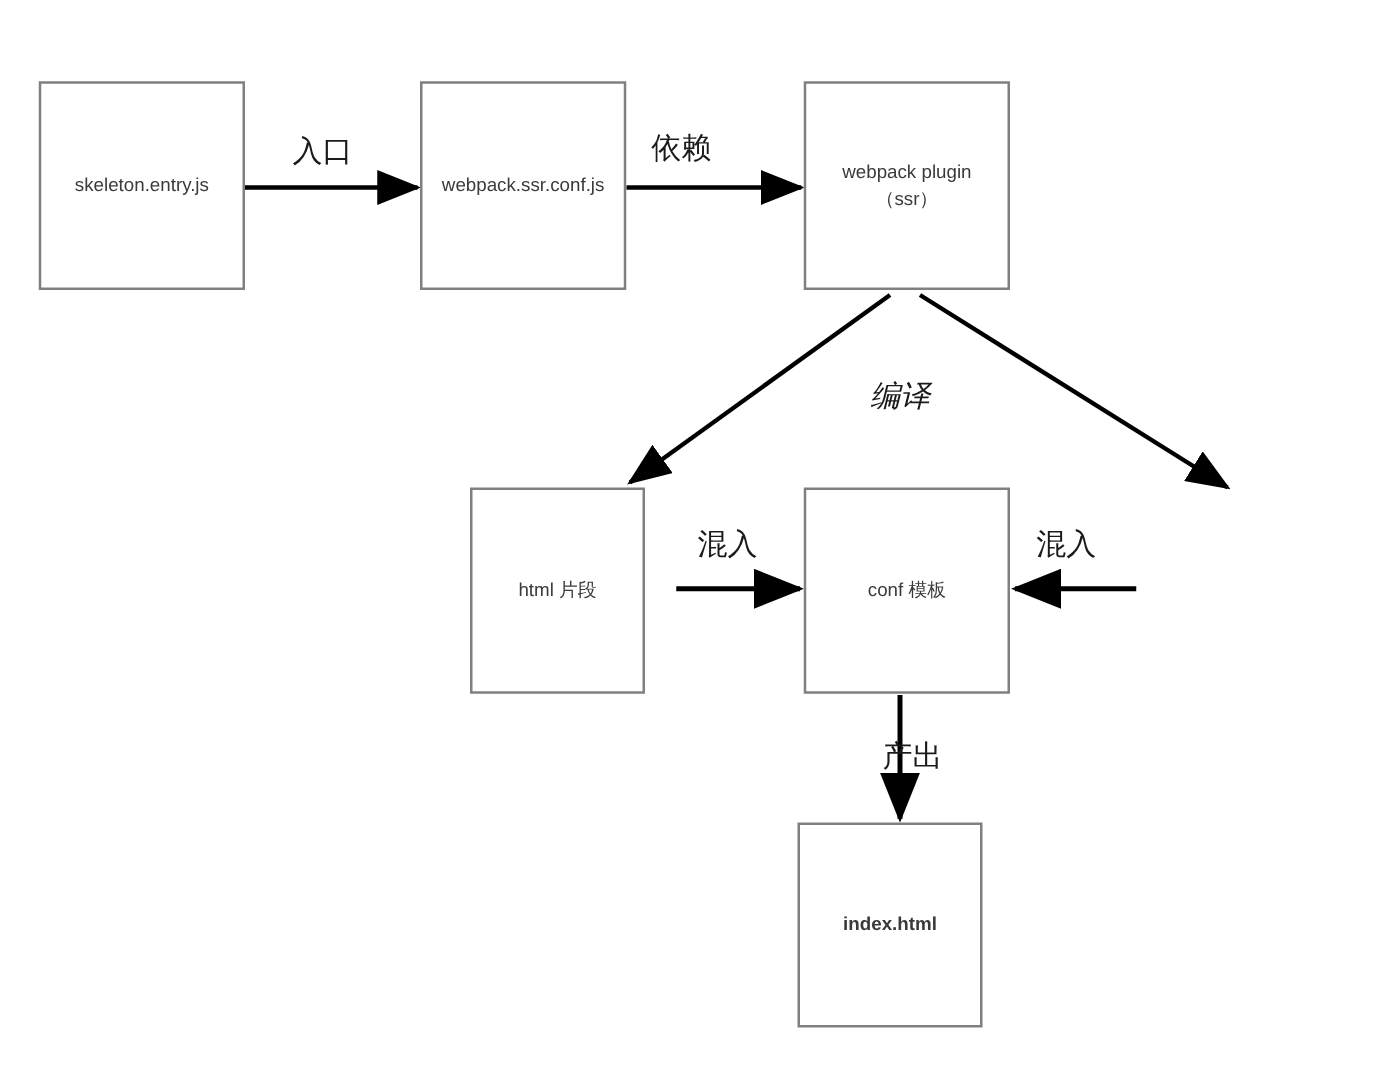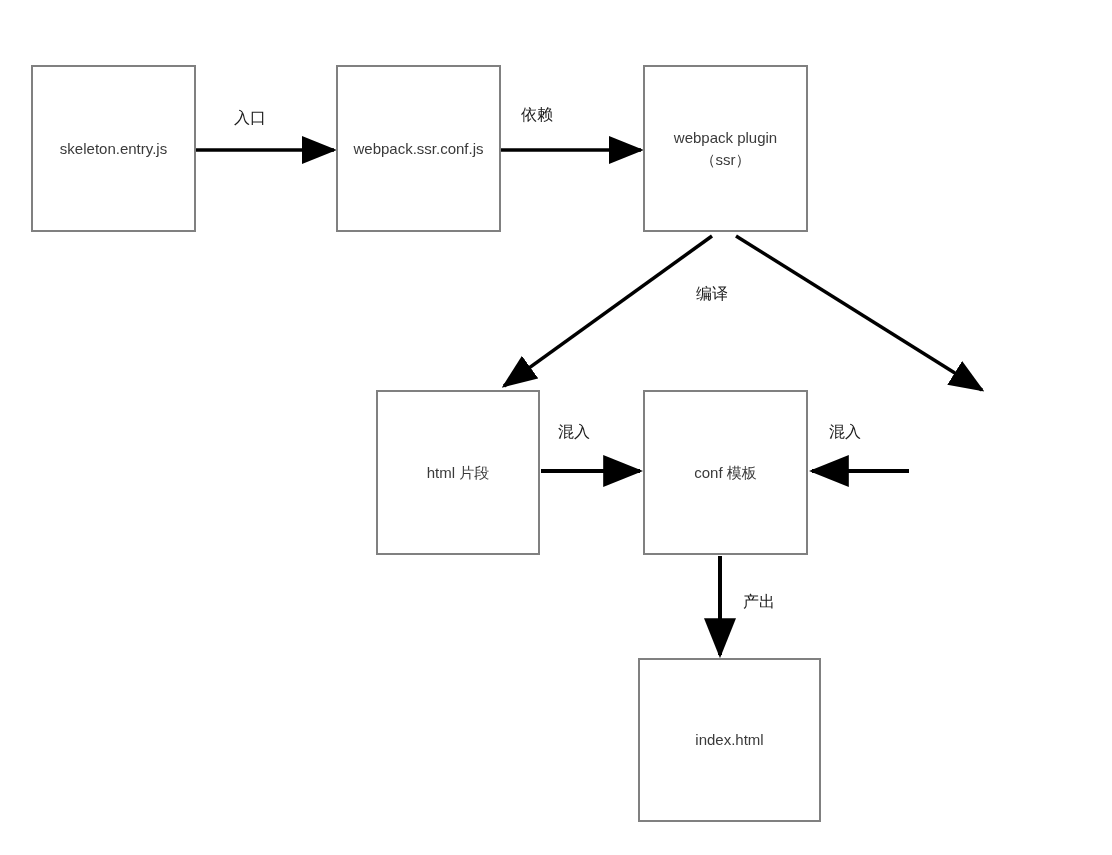--- a/index.html
+++ b/index.html
@@ -33,46 +33,46 @@
     z-index: 3;
   }
   .node .node-label {
     display: block;
   }
   
   #node-skeleton      { left: 31px;  top: 65px;  width: 165px; height: 167px; justify-content: center; }
   #node-webpack-conf  { left: 336px; top: 65px;  width: 165px; height: 167px; justify-content: center; }
   #node-webpack-conf .node-label { position: relative; left: 0; }
   #node-plugin        { left: 643px; top: 65px;  width: 165px; height: 167px; align-items: center; }
-  #node-html-frag     { left: 376px; top: 390px; width: 164px; height: 165px; }
+  #node-html-frag     { left: 376px; top: 390px; width: 140px; height: 165px; }
   #node-html-tpl      { left: 643px; top: 390px; width: 165px; height: 165px; }
   #node-css-frag      { left: 910px; top: 390px; width: 164px; height: 165px; }
-  #node-index-html    { left: 638px; top: 658px; width: 183px; height: 164px; }
+  #node-index-html    { left: 638px; top: 658px; width: 148px; height: 164px; font-weight: bold; }
 
   .edge-layer {
     position: absolute;
     left: 0; top: 0;
     width: 1112px;
     height: 855px;
     z-index: 1;
   }
   .edge-label {
     position: absolute;
     color: #1a1a1a;
-    font-size: 16px;
+    font-size: 24px;
     line-height: 1;
     white-space: nowrap;
     z-index: 4;
   }
   #label-entry    { left: 234px; top: 110px; }
   #label-depend   { left: 521px; top: 107px; }
-  #label-compile  { left: 696px; top: 286px; }
+  #label-compile  { left: 696px; top: 306px; font-style: italic; }
   #label-mix-left { left: 558px; top: 424px; }
   #label-mix-right{ left: 829px; top: 424px; }
-  #label-output   { left: 743px; top: 594px; text-align: right; }
+  #label-output   { left: 706px; top: 594px; text-align: right; }
 </style>
 </head>
 <body>
 
 <div id="canvas">
 
   <svg class="edge-layer" width="1112" height="855" viewBox="0 0 1112 855" xmlns="http://www.w3.org/2000/svg">
     <defs>
       <marker id="arrowhead" markerWidth="10" markerHeight="8" refX="9.2" refY="4" orient="auto" markerUnits="strokeWidth">
         <path d="M0,0 L10,4 L0,8 z" fill="#000000"></path>

